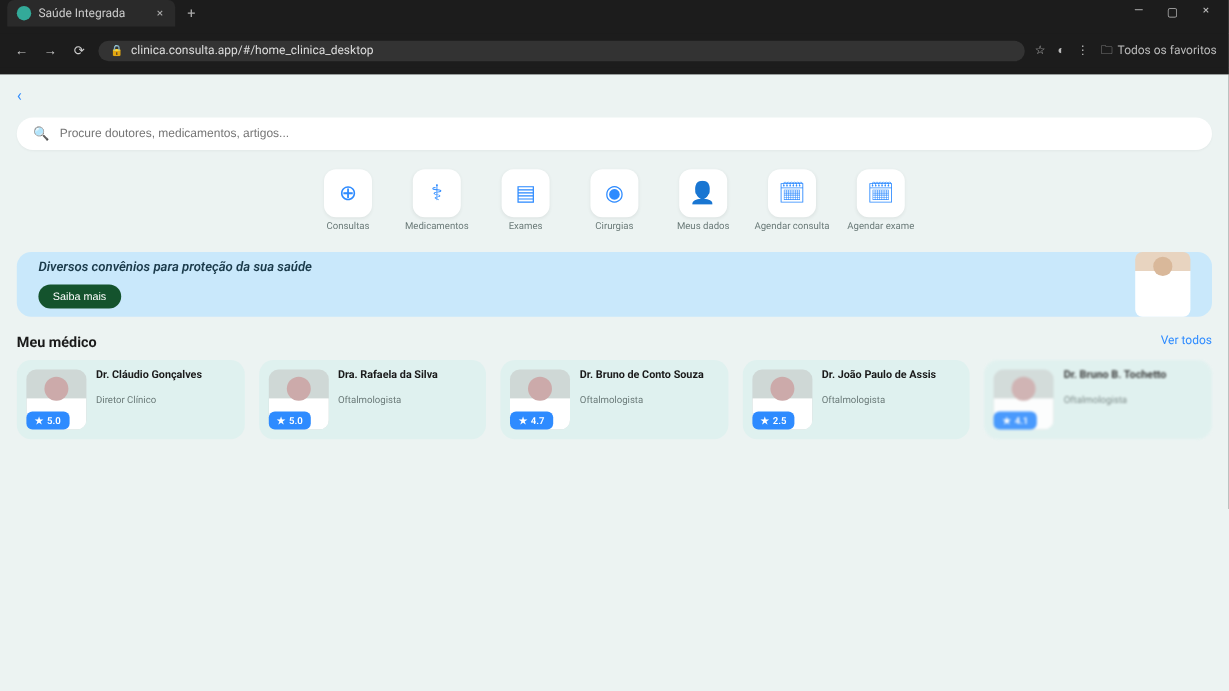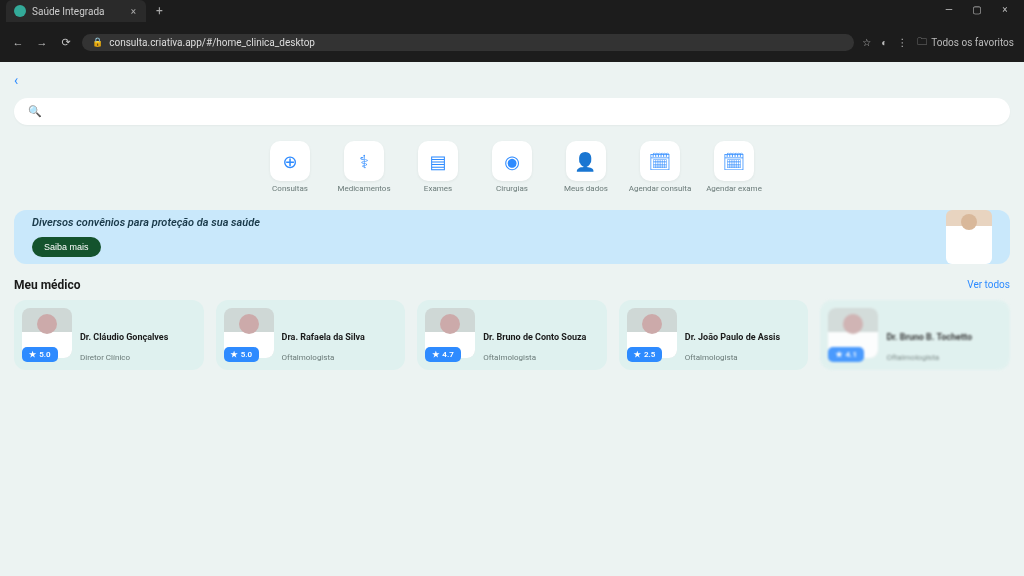--- a/index.html
+++ b/index.html
@@ -227,21 +227,21 @@
     background:#fff;
   }
   .doc-photo::after{
     content:"";
     position:absolute;
     top:6px; left:50%; transform:translateX(-50%);
     width:20px; height:20px; border-radius:50%;
     background:#caa;
   }
   .doc-info { display:flex; flex-direction:column; }
-  .doc-name { font-size:9px; font-weight:700; color:#1a1a1a;margin-top:24px; }
+  .doc-name { font-size:9px; font-weight:700; color:#1a1a1a; }
   .doc-role { font-size:8px; color:#6a7a78; margin-top:11px;}
   .rating {
     position:absolute;
     left:8px; bottom:8px;
     background:#2e8bff;
     color:#fff;
     font-size:8px;
     font-weight:600;
     padding:3px 7px;
     border-radius:5px;
@@ -268,21 +268,21 @@
       <span>×</span>
     </div>
   </div>
 
   <div class="addrbar">
     <span class="nav-btn">←</span>
     <span class="nav-btn">→</span>
     <span class="nav-btn">⟳</span>
     <div class="url">
       <span class="lock">🔒</span>
-      <span>consulta.criativa.app/#/home_clinica_desktop</span>
+      <span>clinica.consulta.app/#/home_clinica_desktop</span>
     </div>
     <div class="addr-right">
       <span>☆</span>
       <span>◐</span>
       <span>⋮</span>
       <span class="fav">
         <span>🗀</span>
         <span>Todos os favoritos</span>
       </span>
     </div>
@@ -290,20 +290,21 @@
   <div class="bookmark-strip"></div>
 
   <div class="page">
     <div class="back-row">
       <span class="back-btn">‹</span>
     </div>
 
 
     <div class="search">
       <span class="search-icon">🔍</span>
+      <input type="text" placeholder="Procure doutores, medicamentos, artigos..." style="">
     </div>
 
     <div class="cat-row">
       <div class="cat">
         <div class="cat-box">
             <span>⊕</span>
           </div>
         <div class="cat-label">Consultas</div>
       </div>
       <div class="cat">

